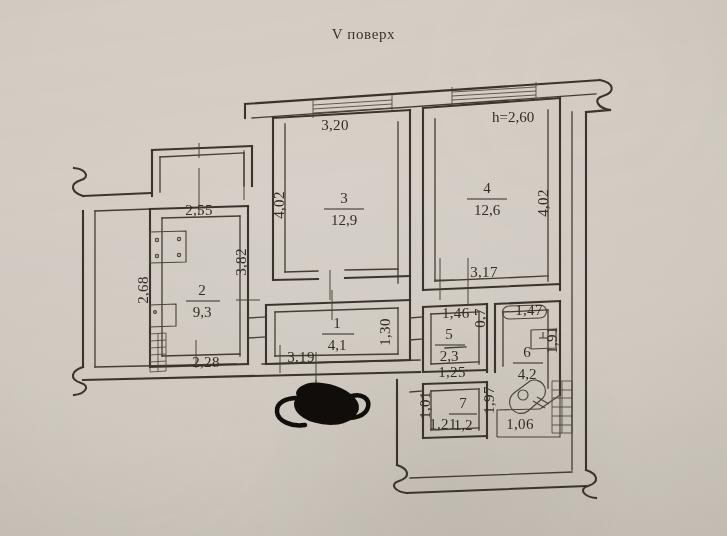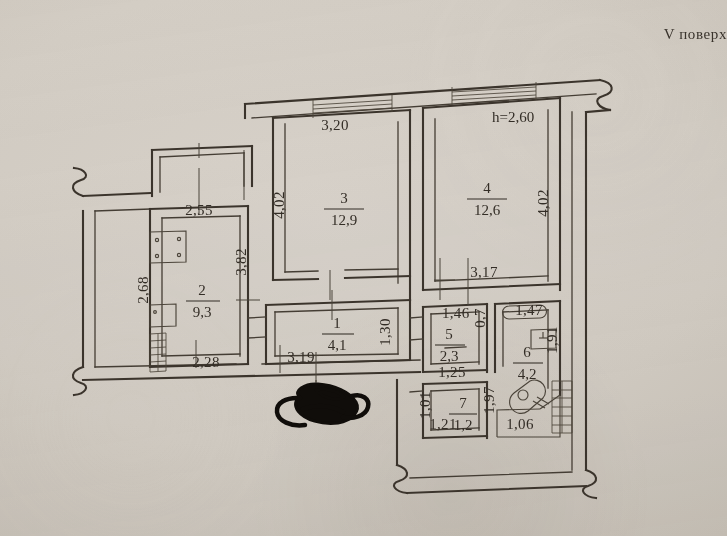--- a/index.html
+++ b/index.html
@@ -29,21 +29,21 @@
       radial-gradient(circle at 62% 92%, rgba(120,110,100,0.10) 0%, rgba(120,110,100,0) 30%),
       linear-gradient(172deg, rgba(255,255,255,0.10) 0%, rgba(0,0,0,0.04) 100%);
     mix-blend-mode: multiply;
     opacity: .85;
   }
   .title {
     position: absolute;
     left: 0;
     top: 26px;
     width: 727px;
-    text-align: right;
+    text-align: center;
     font-size: 15px;
     letter-spacing: .6px;
     color: #39332c;
   }
   svg.plan {
     position: absolute;
     left: 0;
     top: 0;
     width: 727px;
     height: 536px;

